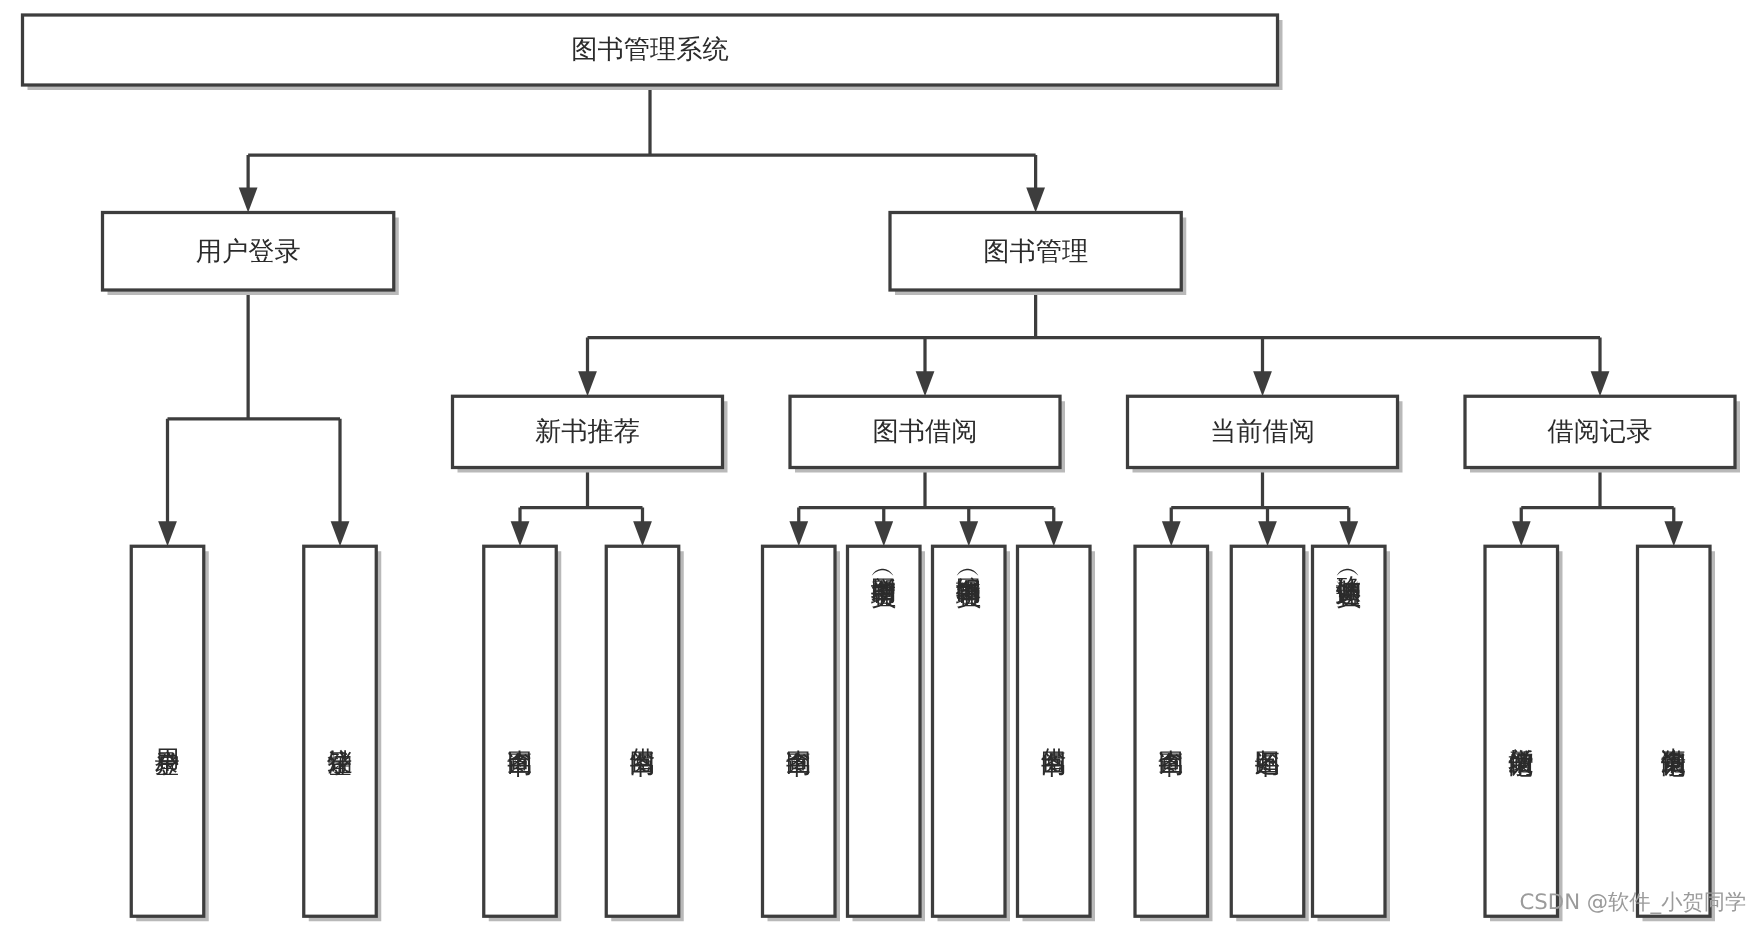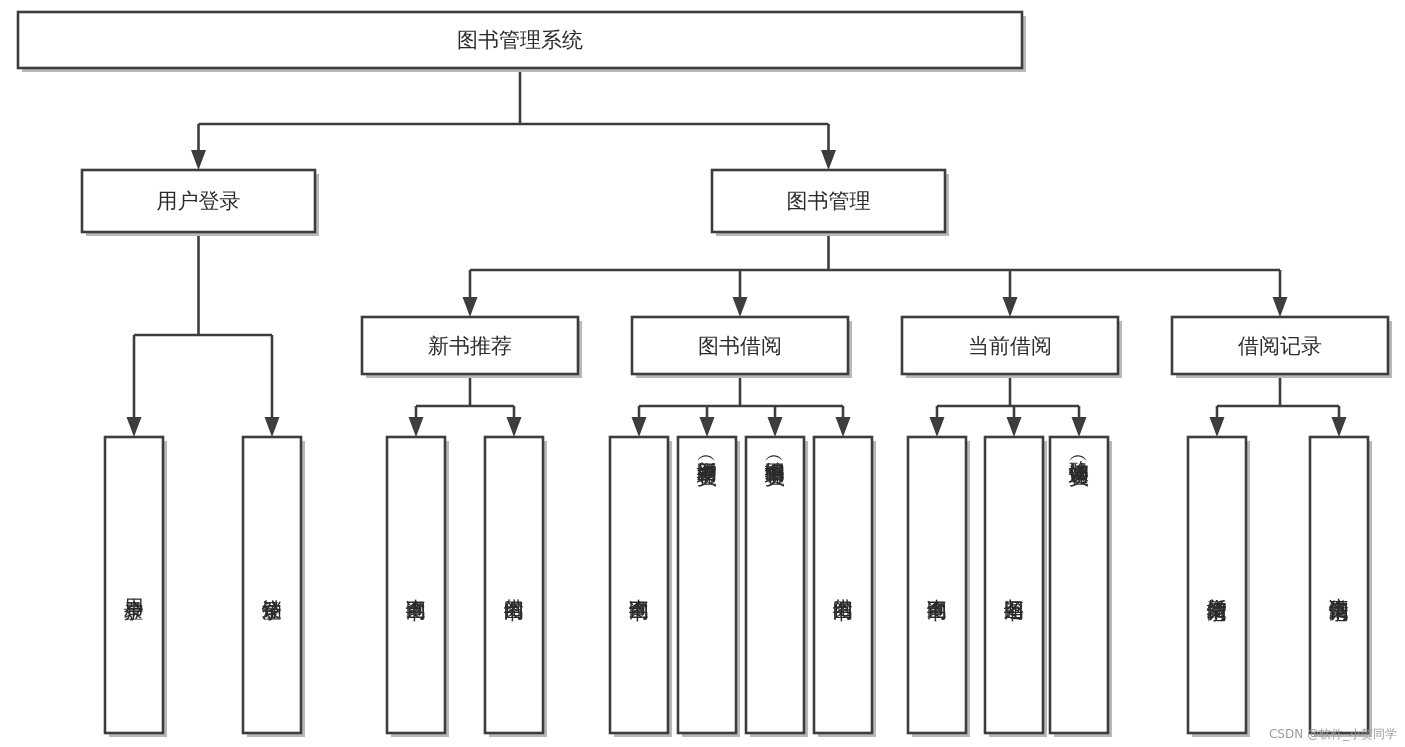--- a/index.html
+++ b/index.html
@@ -43,22 +43,22 @@
     font-size:20px;
     line-height:1.12;
     color:#2b2b2b;
     letter-spacing:1px;
     white-space:nowrap;
     pointer-events:none;
   }
   .watermark{
     position:absolute;
     right:8px;
-    bottom:4px;
-    font-size:12px;
+    bottom:14px;
+    font-size:17px;
     color:#9b9b9b;
     font-family:"DejaVu Sans","Liberation Sans",sans-serif;
     white-space:nowrap;
   }
 </style>
 </head>
 <body>
 
 <svg id="diagram" viewBox="0 0 1405 747">
   <defs></defs>

